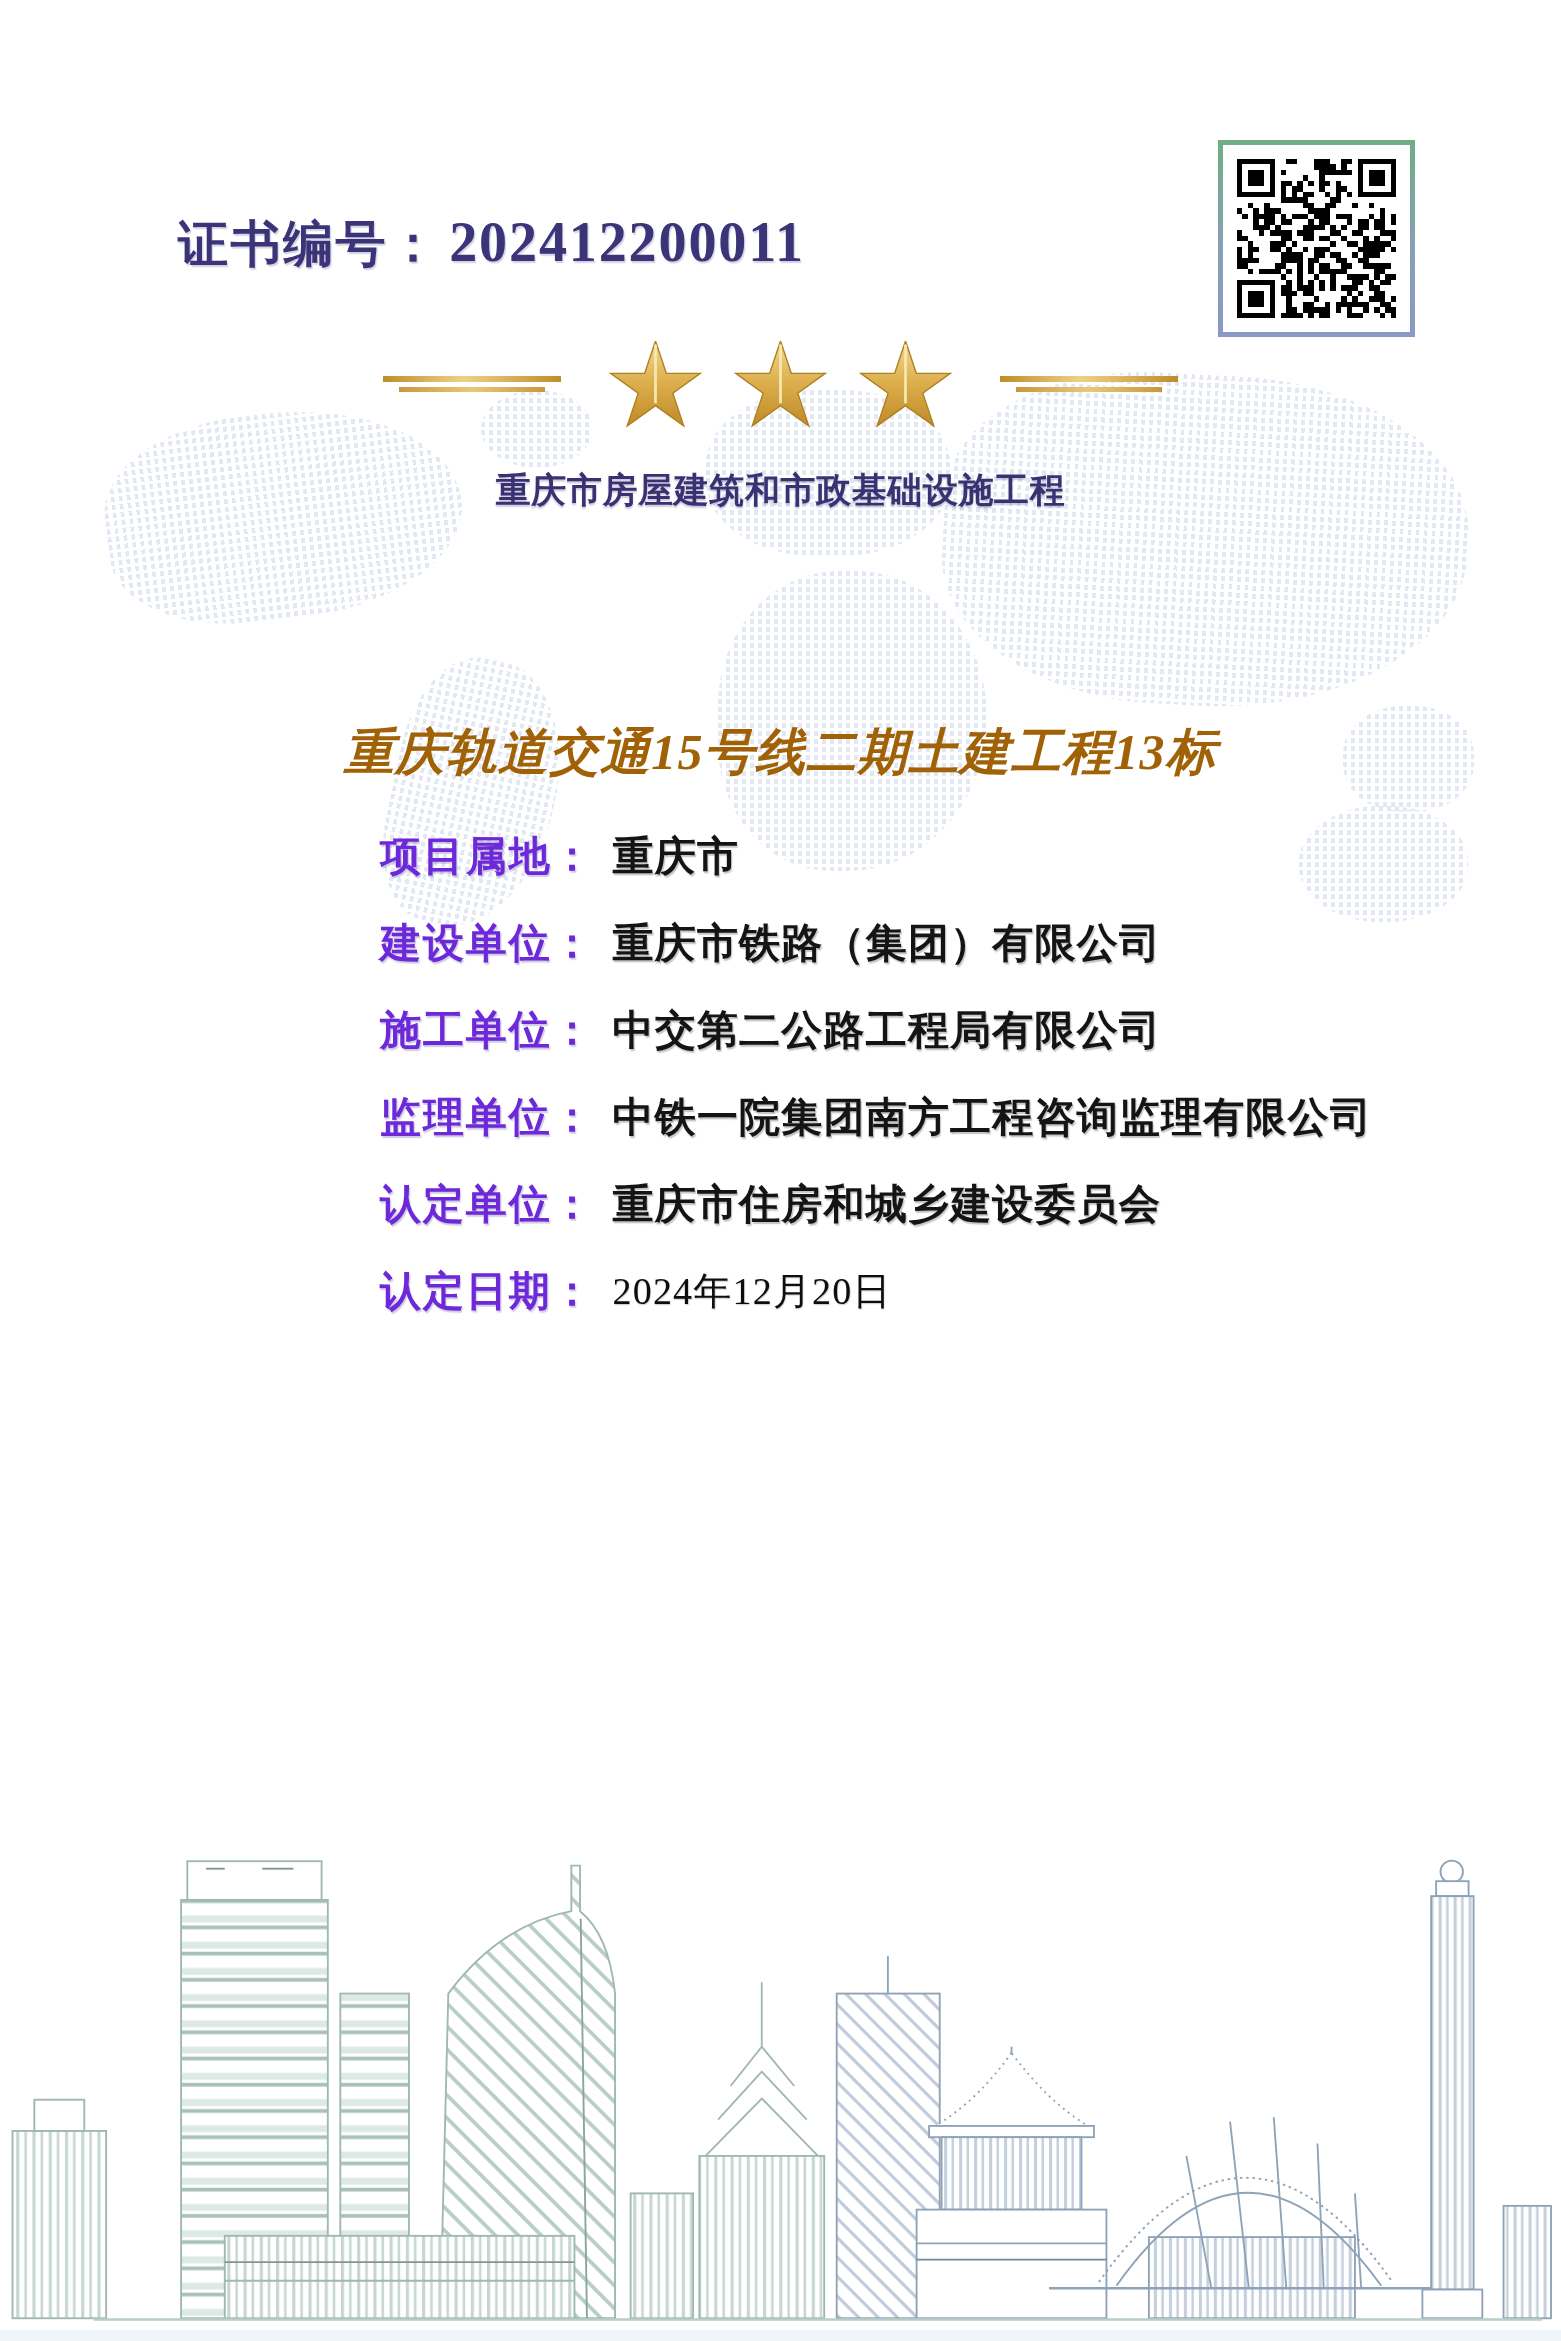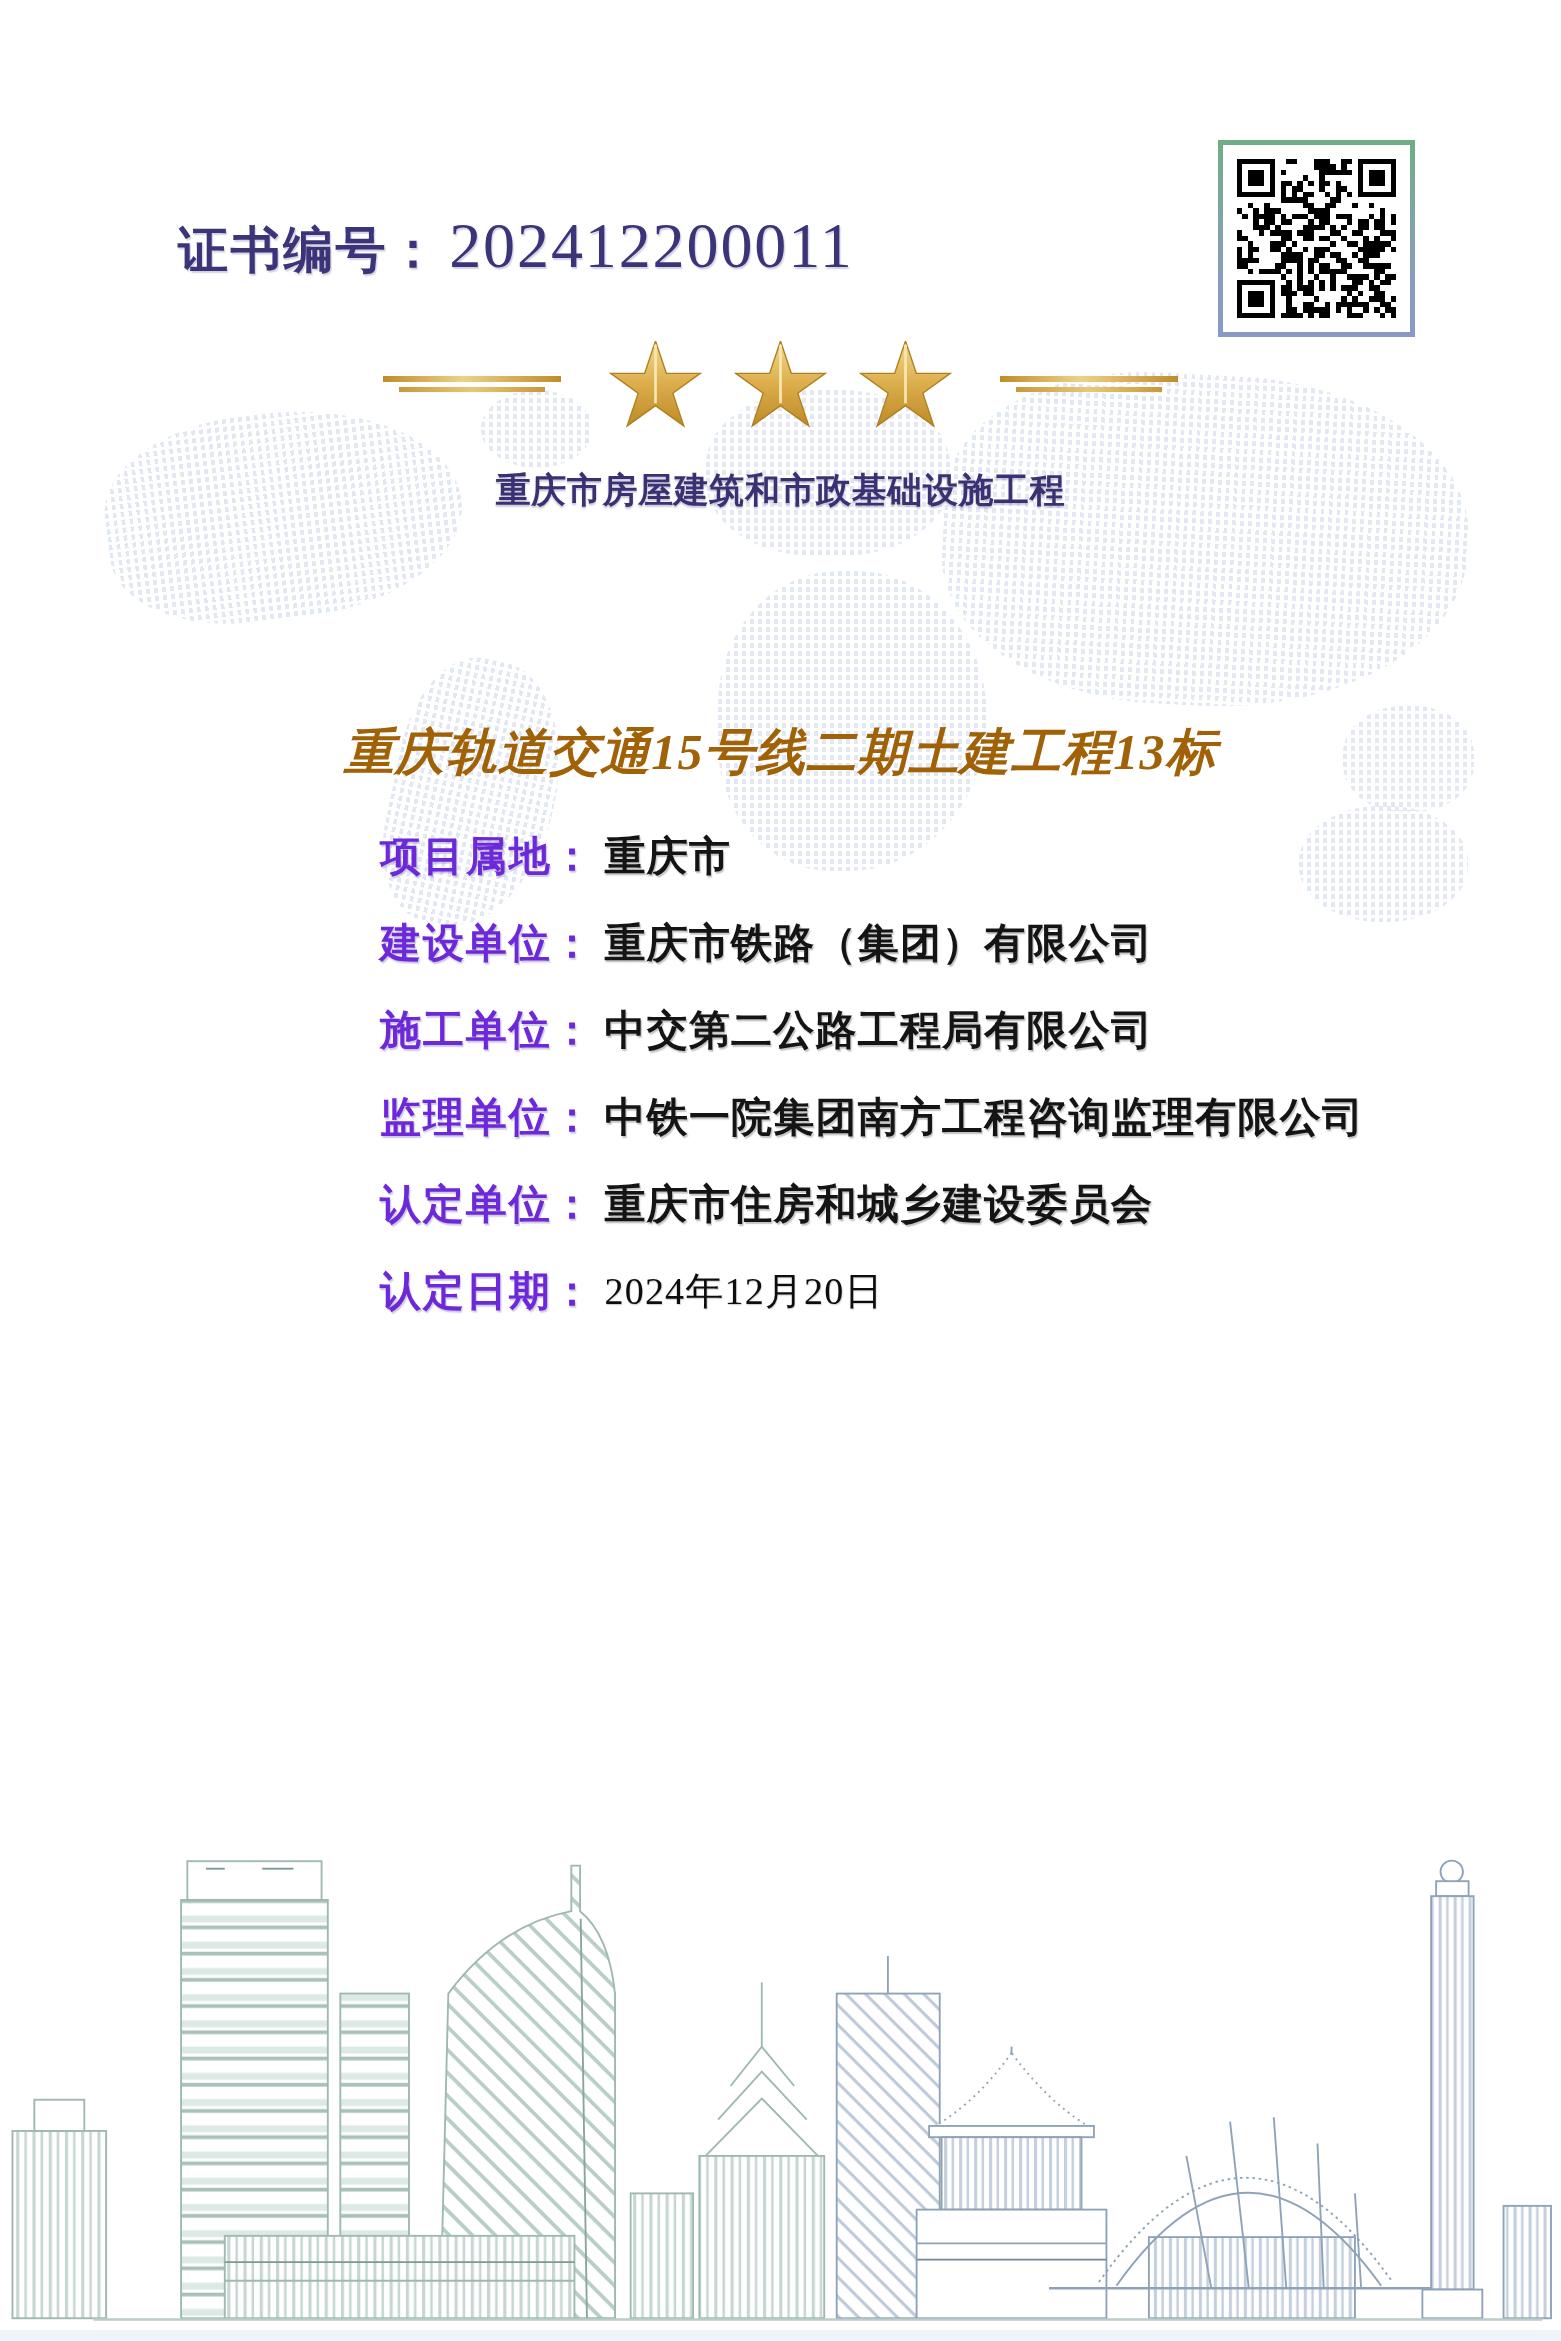--- a/index.html
+++ b/index.html
@@ -19,21 +19,21 @@
   .b-af {left:718px; top:571px;  width:269px; height:300px; border-radius:48% 52% 55% 45%;}
   .b-as {left:943px; top:375px;  width:525px; height:331px; border-radius:40% 45% 50% 42%; transform:rotate(3deg);}
   .b-se {left:1343px; top:706px; width:131px; height:106px; border-radius:45%;}
   .b-au {left:1299px; top:806px; width:169px; height:116px; border-radius:48%;}
 
   
   .cert-no{position:absolute;left:130px;top:214px;white-space:nowrap;
            font-family:"Liberation Serif",serif;color:#3b3478;line-height:1;}
   .cert-no .lbl{font-size:50px;font-weight:700;letter-spacing:2.5px;
                 text-shadow:1.2px 1.9px 1.2px rgba(59,52,120,.22);margin-left:48px;}
-  .cert-no .val{font-size:64px;font-weight:400;letter-spacing:1.9px;margin-left:8.7px;
+  .cert-no .val{font-size:56px;font-weight:700;letter-spacing:1.9px;margin-left:8.7px;
                 text-shadow:1.2px 1.9px 1.2px rgba(59,52,120,.22);}
 
   
   .qr-frame{position:absolute;left:1218px;top:140px;width:197px;height:197px;box-sizing:border-box;
             background:linear-gradient(180deg,#6fae85 0%,#86a0b4 55%,#8a99c5 100%);padding:5px;}
   .qr-inner{width:100%;height:100%;background:#ffffff;display:flex;align-items:center;justify-content:center;}
   .qr-inner svg{width:159px;height:159px;}
 
   
   .star-band{position:absolute;left:0;top:337px;width:100%;height:94px;
@@ -54,21 +54,21 @@
             letter-spacing:10px;color:#000000;line-height:1.05;}
   .project-name{position:absolute;left:0;top:719px;width:100%;text-align:center;
             font-family:"Liberation Serif",serif;font-size:50px;font-weight:700;
             letter-spacing:1.2px;color:#a16207;font-style:italic;}
 
   
   .fields{position:absolute;left:380px;top:813px;}
   .row{height:87px;display:flex;align-items:center;white-space:nowrap;}
   .row .label{font-size:41px;font-weight:700;letter-spacing:1.9px;color:#6d28d9;
               text-shadow:1.2px 1.9px 1.2px rgba(74,64,149,.28);}
-  .row .value{font-size:41px;font-weight:700;letter-spacing:1.2px;color:#141414;margin-left:10px;
+  .row .value{font-size:41px;font-weight:700;letter-spacing:1.2px;color:#141414;margin-left:18px;
               text-shadow:1.2px 1.9px 1.2px rgba(40,40,40,.28);}
   .row .value.serif{font-family:"Liberation Serif",serif;font-weight:400;font-size:38px;
               letter-spacing:1.2px;color:#0d0d0d;text-shadow:0.6px 1.2px 1.2px rgba(40,40,40,.25);}
 
   
   .skyline{position:absolute;left:0;bottom:11.2px;width:1561px;height:525px;}
   .bottom-strip{position:absolute;left:0;bottom:0;width:100%;height:12.5px;background:#eef4f9;}
 </style>
 </head>
 <body>

